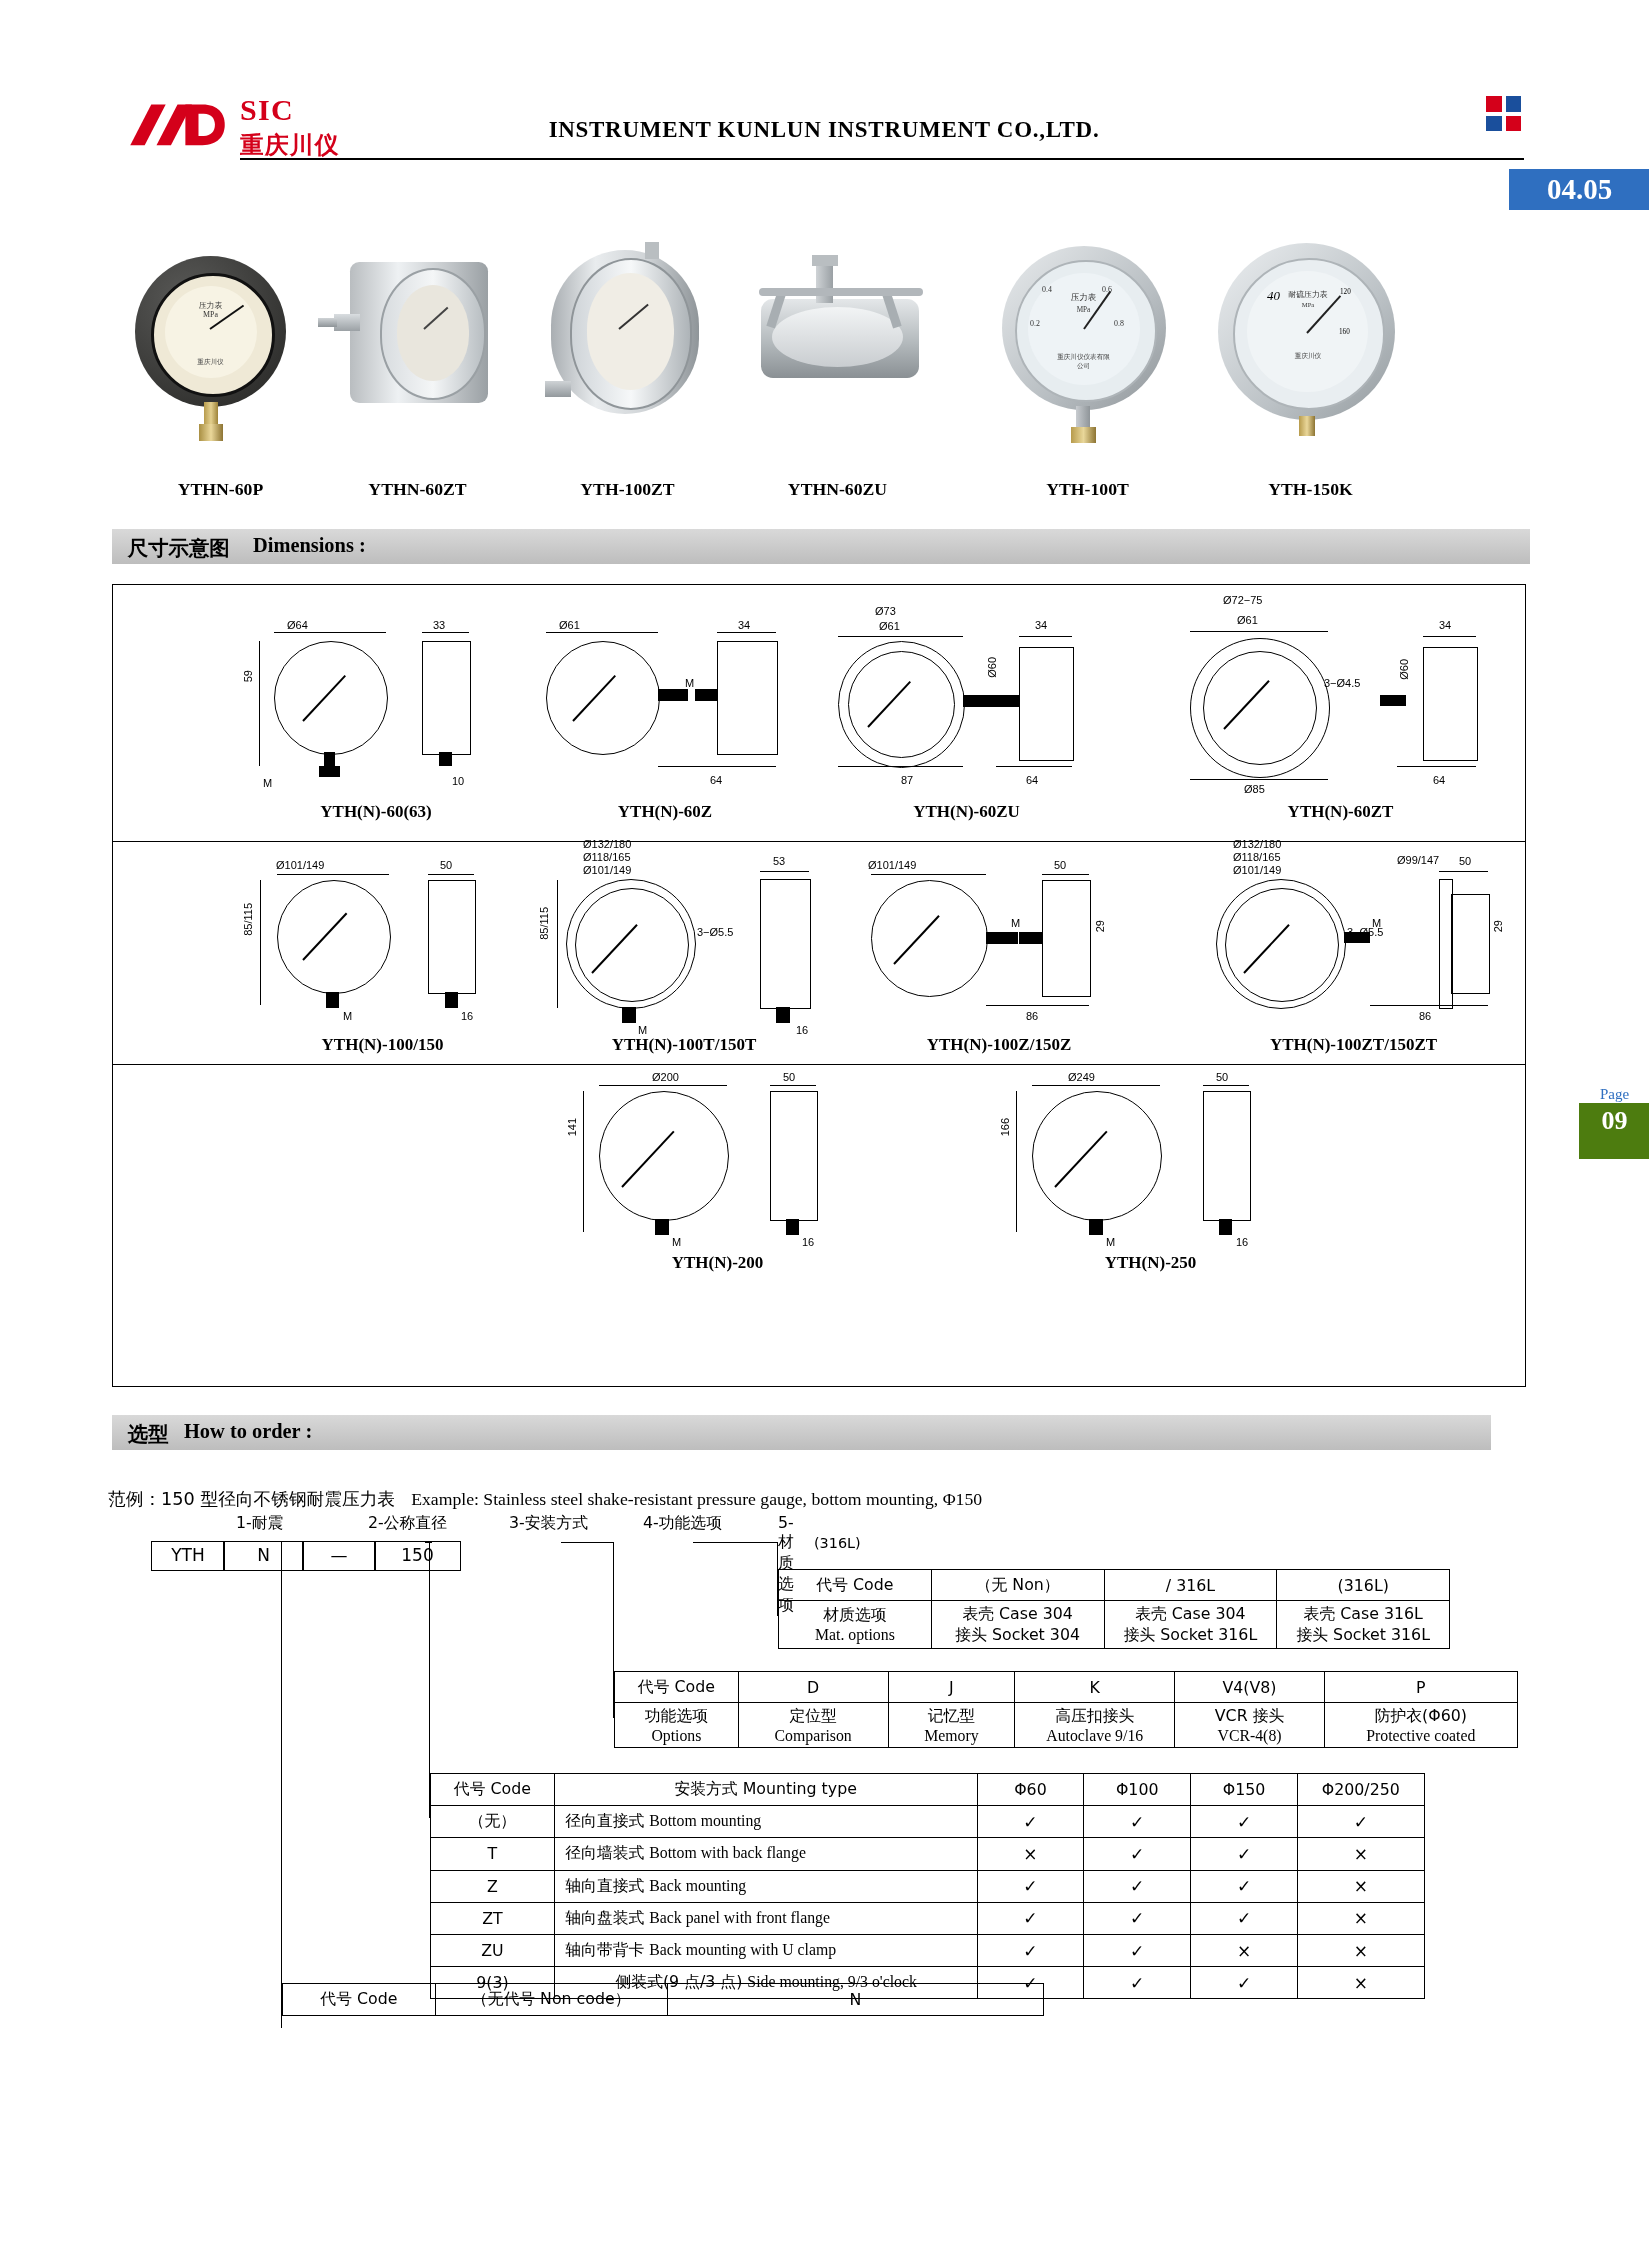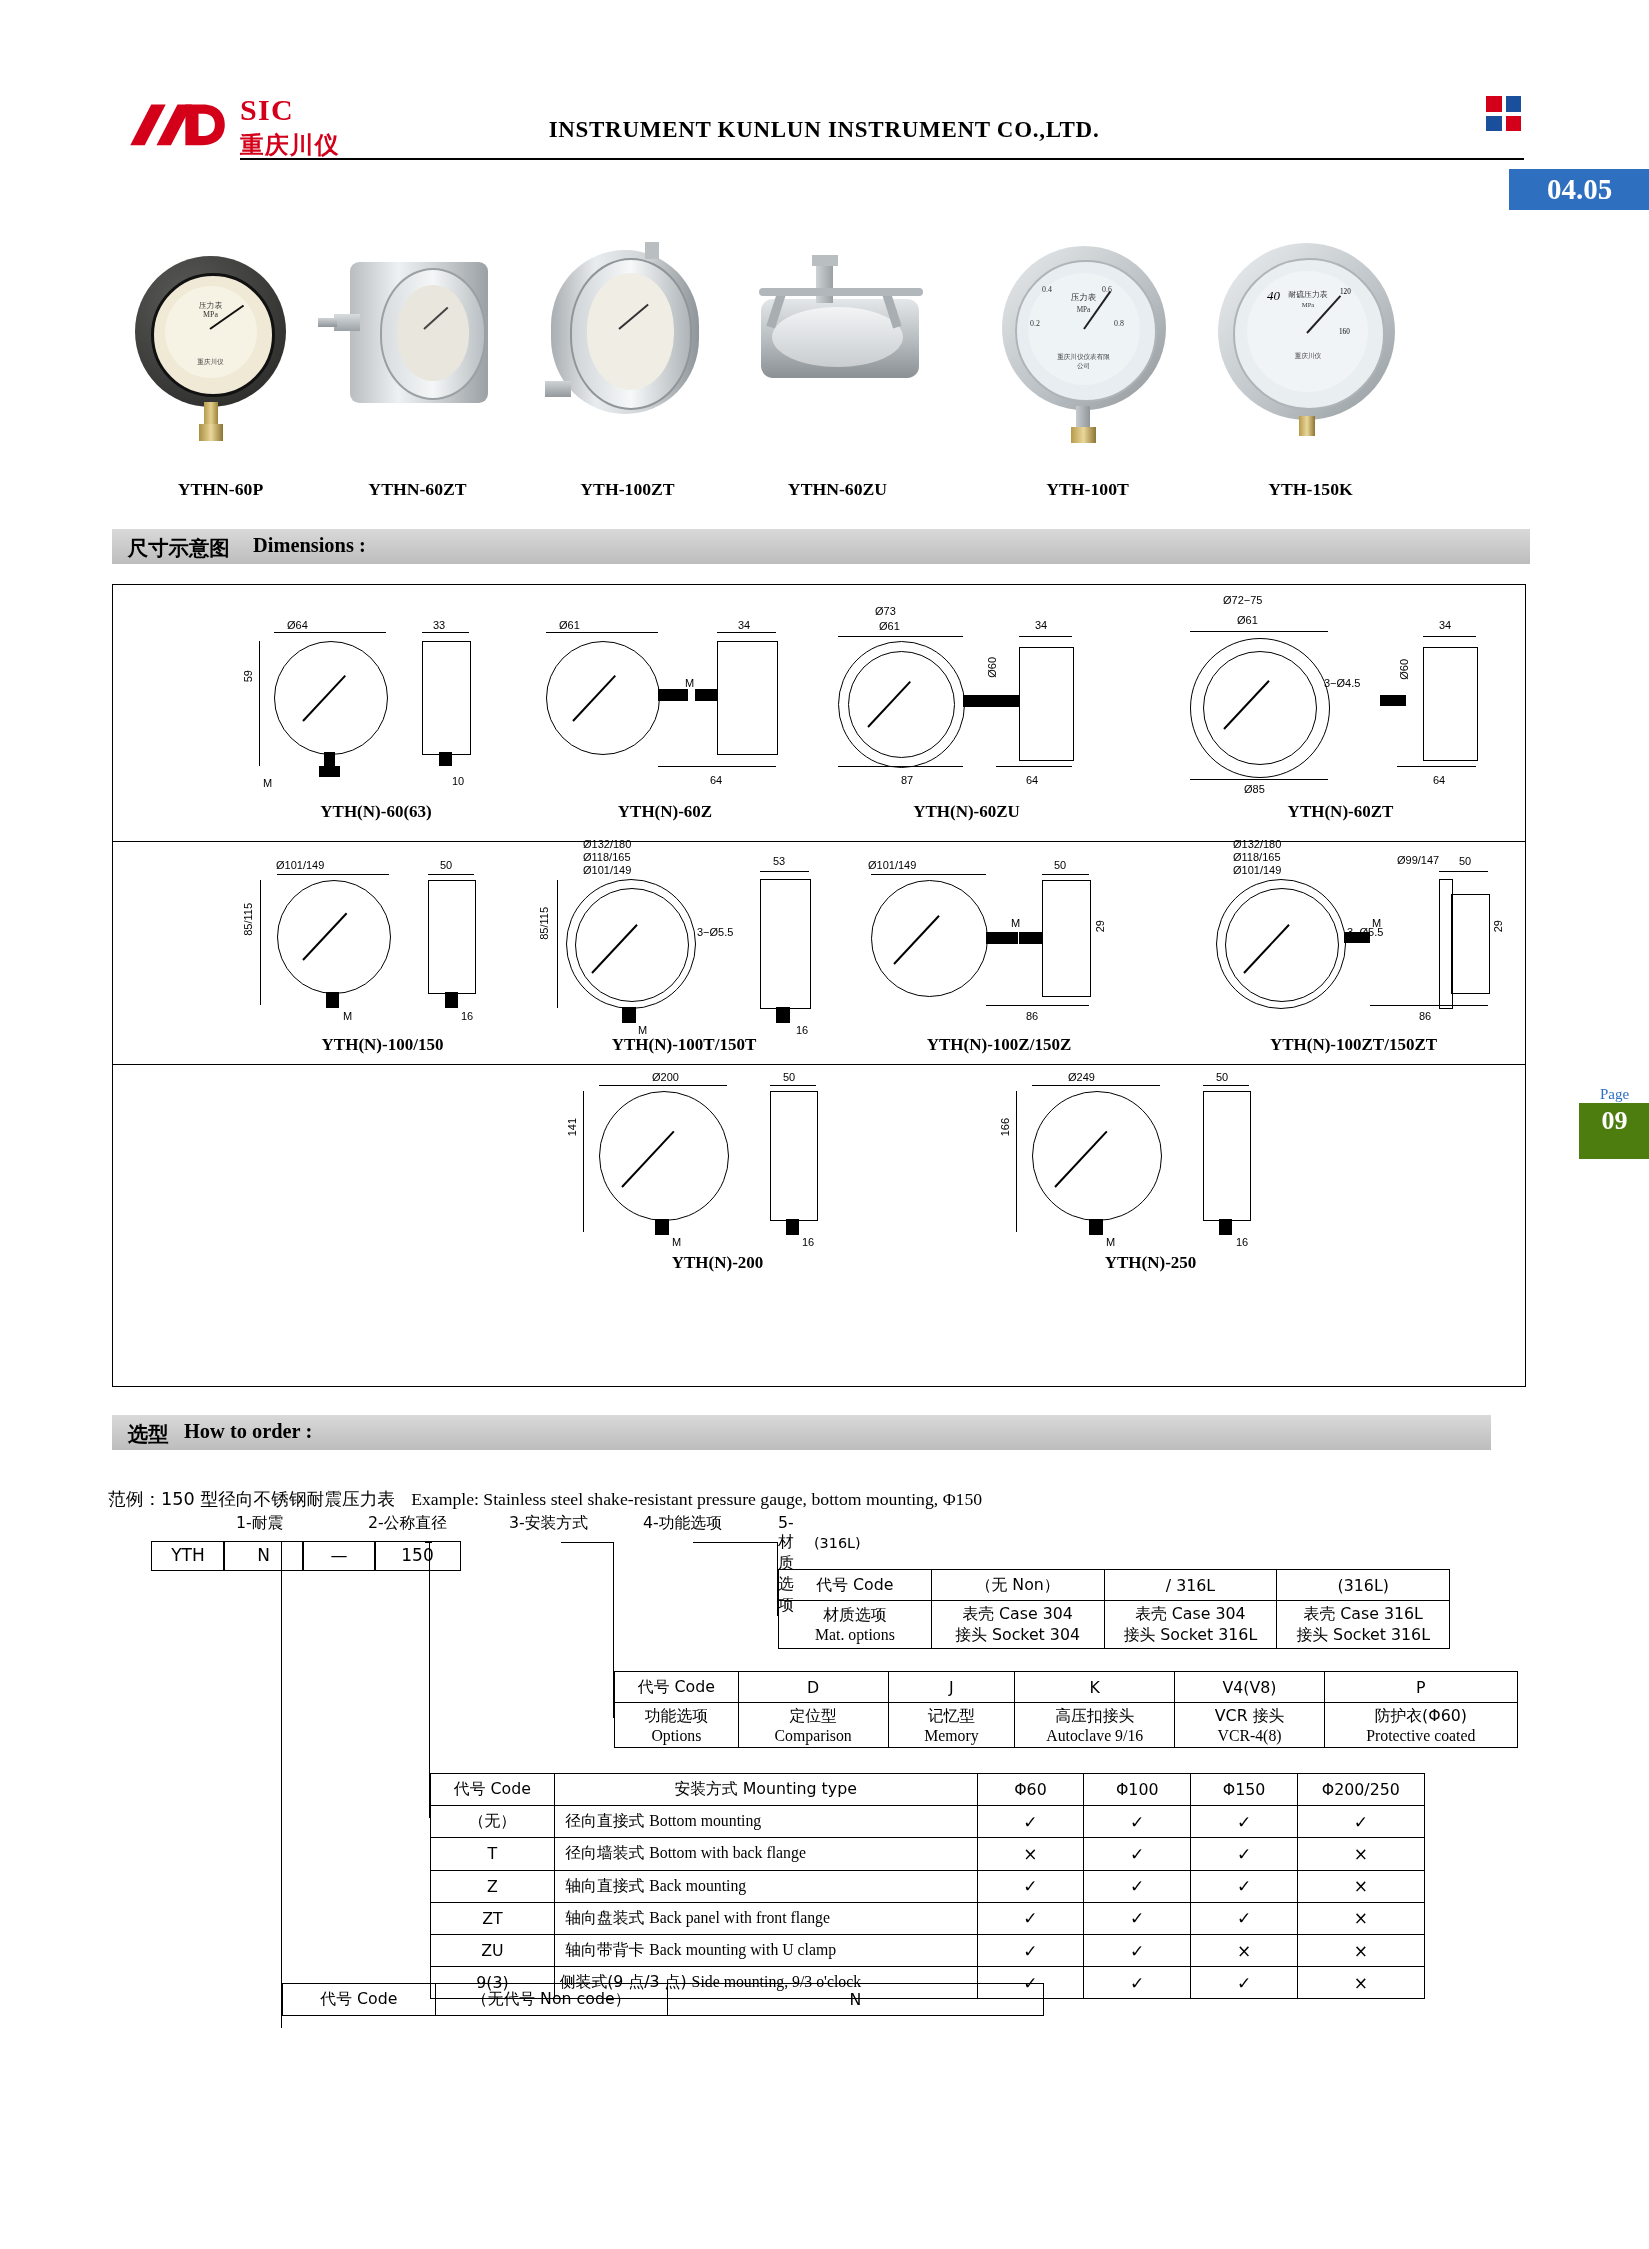--- a/index.html
+++ b/index.html
@@ -550,21 +550,21 @@
         <span>轴向带背卡</span>
         <span class="en">Back mounting with U clamp</span>
       </td>
       <td class="chk">✓</td>
       <td class="chk">✓</td>
       <td class="chk">×</td>
       <td class="chk">×</td>
     </tr>
     <tr>
       <td>9(3)</td>
-      <td style="text-align:left;padding-left:5px;">
+      <td style="text-align:center;padding-left:5px;">
         <span>侧装式(9 点/3 点)</span>
         <span class="en">Side mounting, 9/3 o'clock</span>
       </td>
       <td class="chk">✓</td>
       <td class="chk">✓</td>
       <td class="chk">✓</td>
       <td class="chk">×</td>
     </tr>
   </tbody>
     </table>

